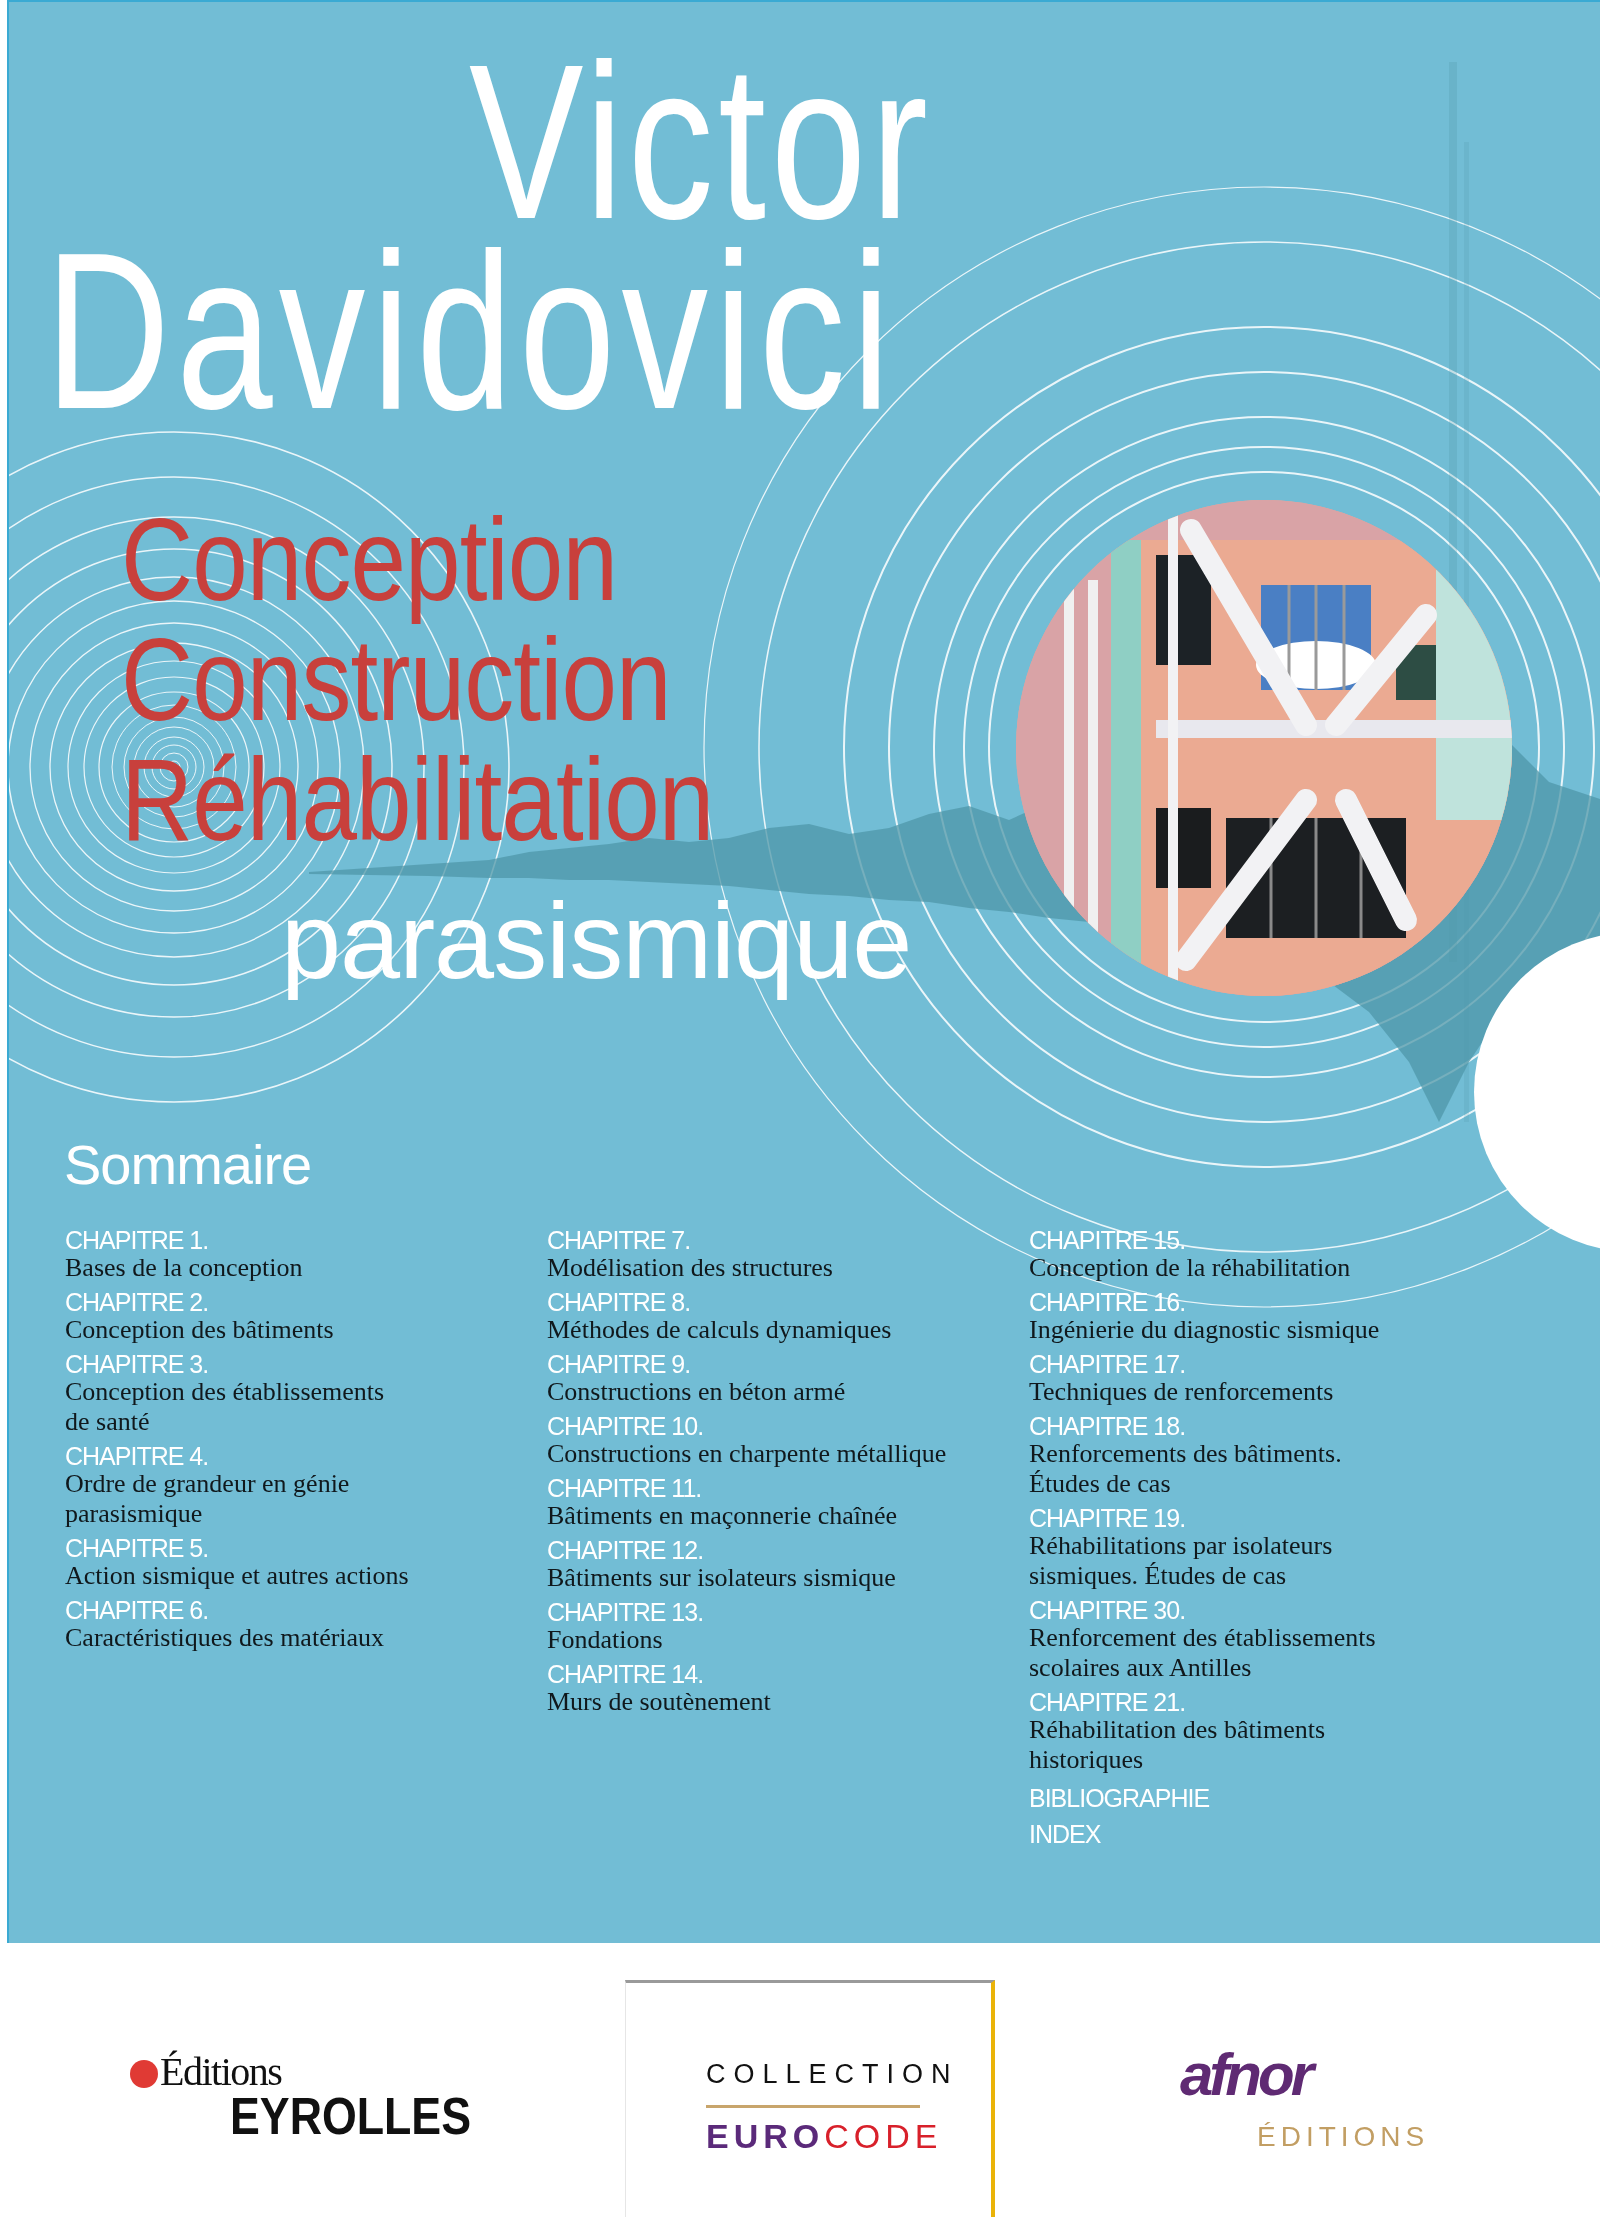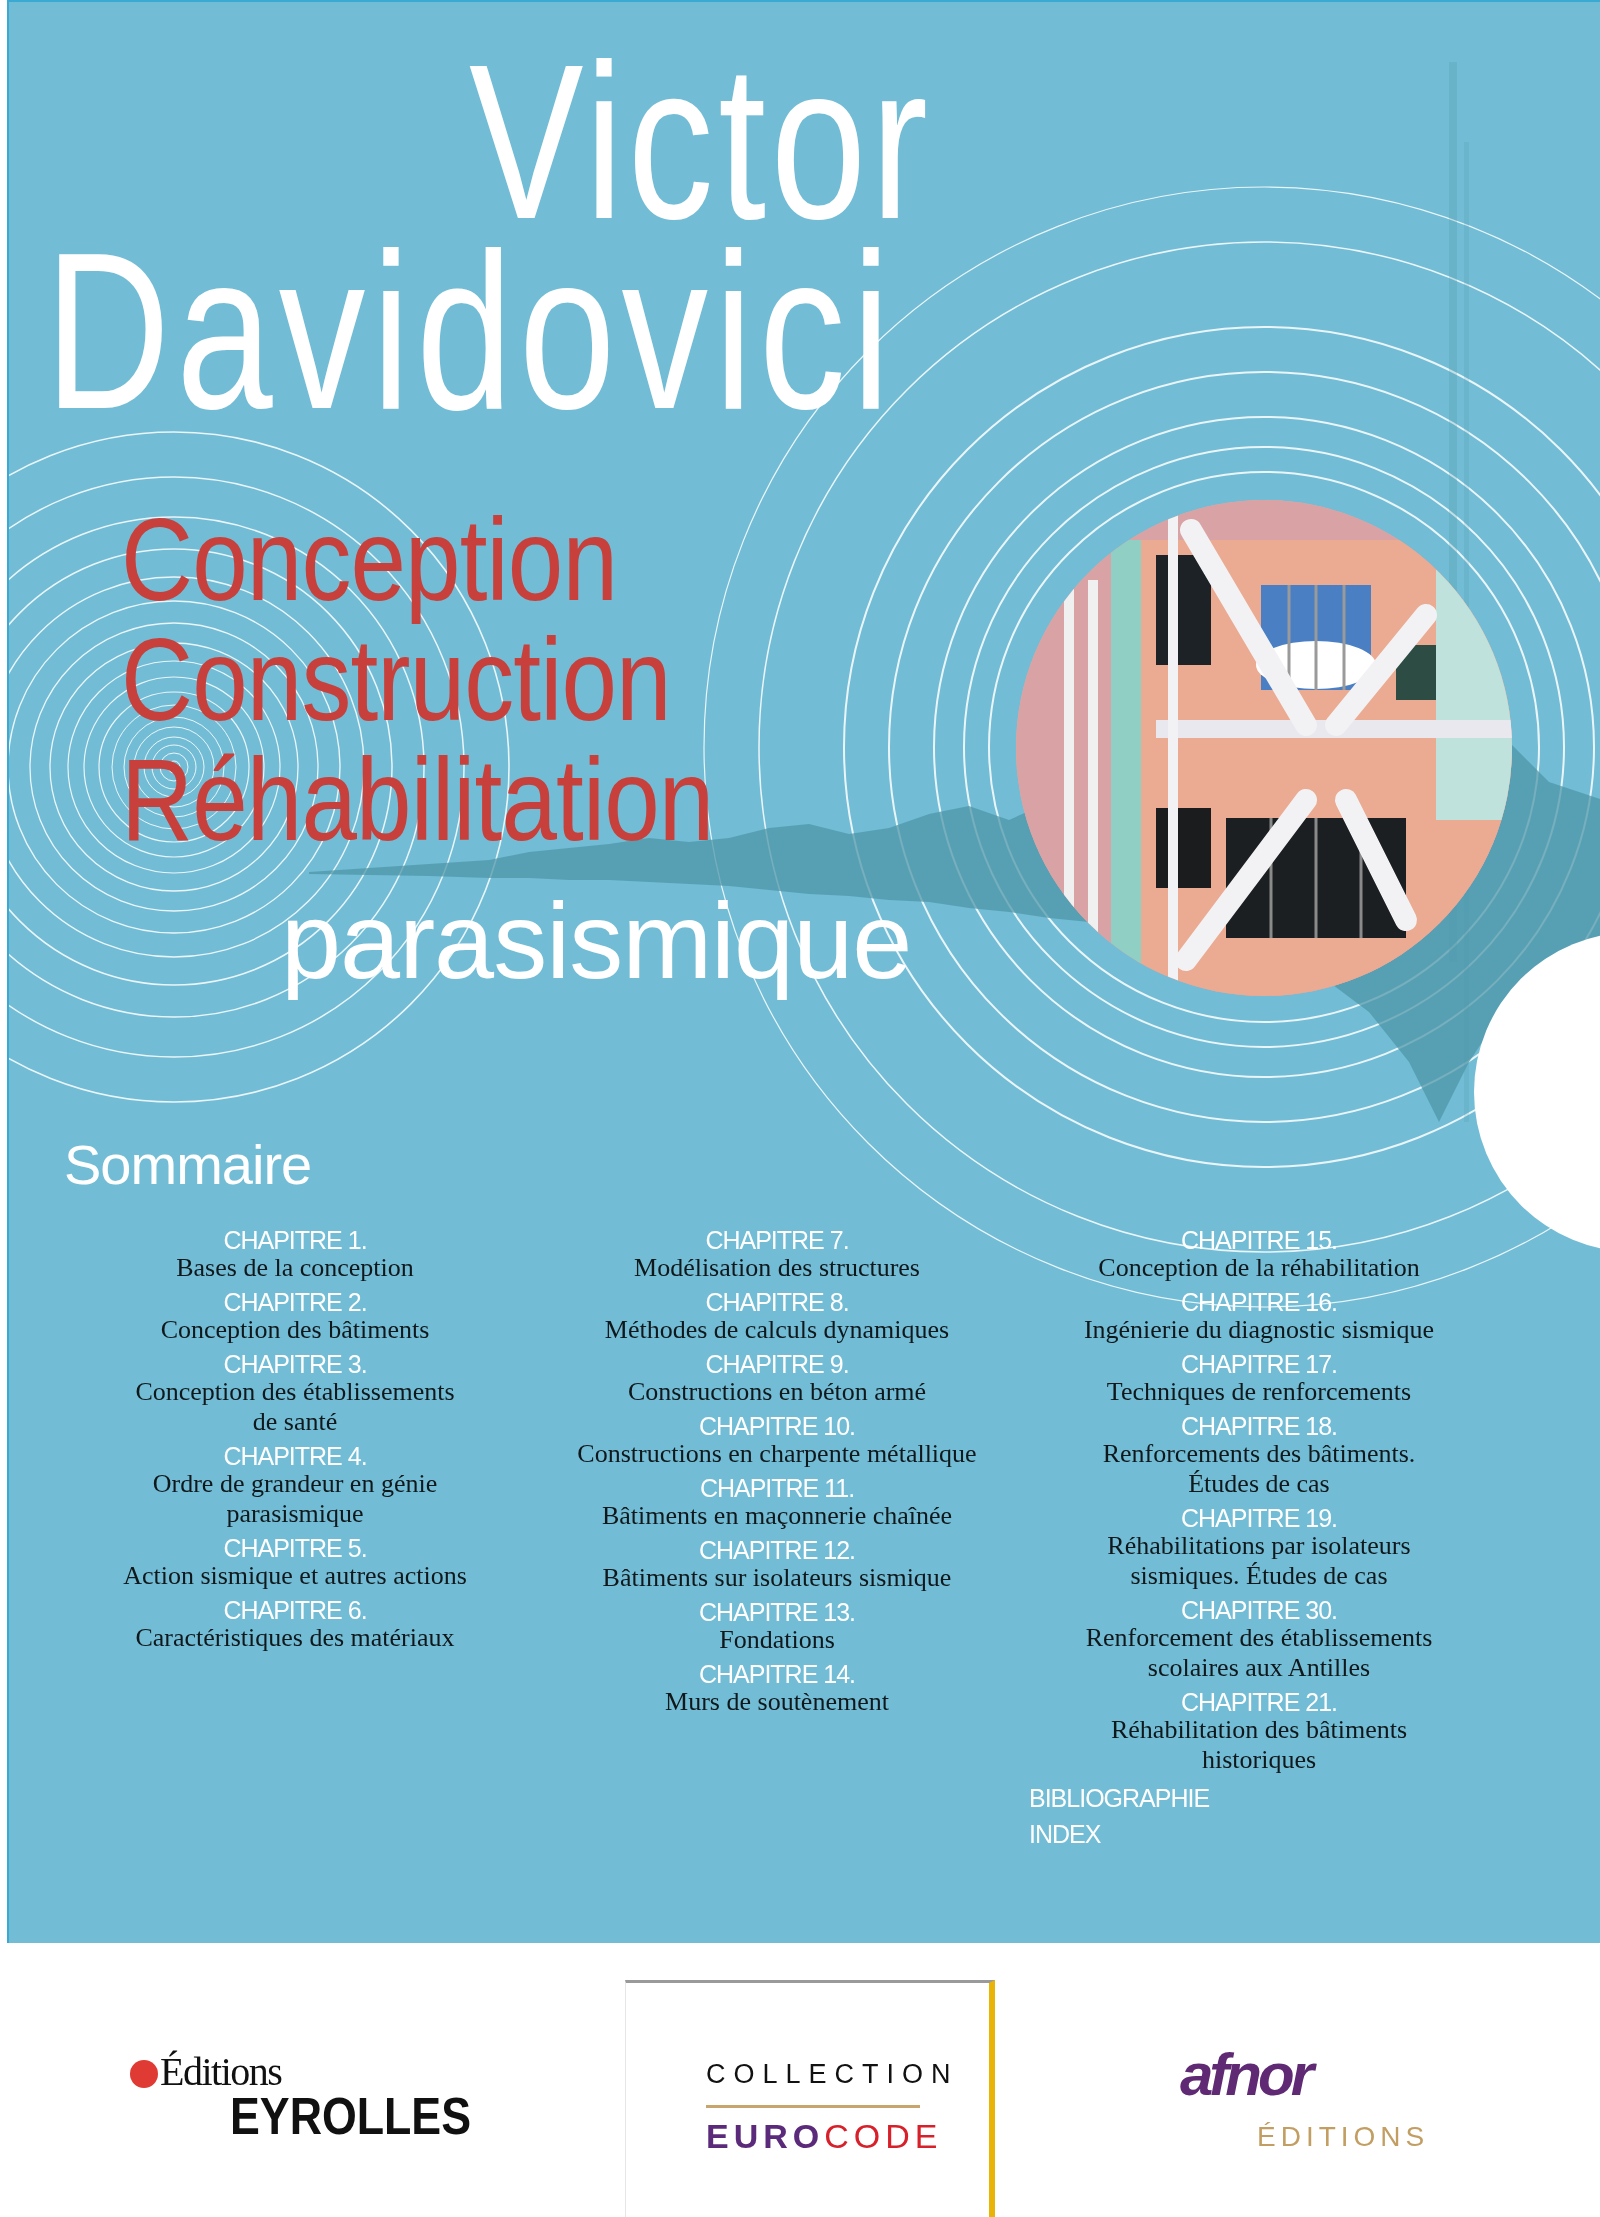--- a/index.html
+++ b/index.html
@@ -8,30 +8,30 @@
   .deco { position: absolute; left: 0; top: 0; width: 1600px; height: 1943px; }
   .author-first { position: absolute; left: 460px; top: 30px; font-size: 220px; line-height: 1; color: #ffffff; font-weight: 300; letter-spacing: 6px; transform: scaleX(0.78); transform-origin: left top; white-space: nowrap; }
   .author-last { position: absolute; left: 36px; top: 218px; font-size: 222px; line-height: 1; color: #ffffff; letter-spacing: 8px; transform: scaleX(0.78); transform-origin: left top; white-space: nowrap; }
   .subtitle { position: absolute; left: 112px; font-size: 116px; line-height: 1; color: #c8403c; transform: scaleX(0.86); transform-origin: left top; white-space: nowrap; letter-spacing: -1px; }
   .sub1 { top: 500px; } .sub2 { top: 620px; } .sub3 { top: 740px; }
   .parasismique { position: absolute; left: 272px; top: 885px; font-size: 108px; color: #ffffff; line-height: 1; white-space: nowrap; letter-spacing: -1px; }
   .photo { position: absolute; left: 1007px; top: 498px; width: 496px; height: 496px; border-radius: 50%; overflow: hidden; background: #e9a898; }
   .sommaire-title { position: absolute; left: 55px; top: 1135px; font-size: 56px; color: #ffffff; line-height: 1; letter-spacing: -1px; }
   .toc-col { position: absolute; top: 1225px; width: 460px; }
   .col1 { left: 56px; } .col2 { left: 538px; } .col3 { left: 1020px; }
-  .toc-entry { margin-bottom: 6px; text-align: center; }
+  .toc-entry { margin-bottom: 6px; }
   .chap-label { display: block; font-size: 25px; color: #ffffff; line-height: 26px; letter-spacing: -1px; }
   .chap-title { display: block; font-family: "Liberation Serif", serif; font-size: 26px; color: #10181c; line-height: 30px; }
   .back-item { display: block; font-size: 25px; color: #ffffff; line-height: 26px; letter-spacing: -1px; margin-top: 10px; }
   .footer { position: absolute; left: 0; top: 1943px; width: 1600px; height: 274px; background: #ffffff; }
   .eyrolles { position: absolute; left: 130px; top: 2048px; }
   .ey-dot { position: absolute; left: 0; top: 12px; width: 28px; height: 28px; border-radius: 50%; background: #e03a34; }
   .ey-editions { position: absolute; left: 30px; top: 0px; font-family: "Liberation Serif", serif; font-size: 40px; color: #111; letter-spacing: -1.5px; white-space: nowrap; }
   .ey-name { position: absolute; left: 100px; top: 38px; font-family: "Liberation Sans", sans-serif; font-weight: bold; font-size: 52px; color: #111; white-space: nowrap; transform: scaleX(0.86); transform-origin: left top; }
-  .collection-box { position: absolute; left: 625px; top: 1980px; width: 370px; height: 237px; border-top: 3px solid #9a9a9a; border-right: 6px solid #eab308; border-left: 1px solid #e6e6e6; box-sizing: border-box; }
+  .collection-box { position: absolute; left: 625px; top: 1980px; width: 370px; height: 237px; border-top: 3px solid #9a9a9a; border-right: 4px solid #eab308; border-left: 1px solid #e6e6e6; box-sizing: border-box; }
   .coll-label { position: absolute; left: 80px; top: 76px; font-size: 27px; letter-spacing: 8px; color: #111; white-space: nowrap; }
   .coll-rule { position: absolute; left: 80px; top: 122px; width: 214px; height: 3px; background: #c8a56c; }
   .coll-name { position: absolute; left: 80px; top: 134px; font-size: 34px; font-weight: bold; letter-spacing: 5px; white-space: nowrap; }
   .coll-euro { color: #5b2a7a; }
   .coll-code { color: #d8202a; font-weight: normal; }
   .afnor { position: absolute; left: 1180px; top: 2045px; }
   .afnor-name { position: absolute; left: 0; top: 0; font-family: "Liberation Sans", sans-serif; font-weight: bold; font-style: italic; font-size: 60px; color: #5f2a73; line-height: 1; letter-spacing: -4px; white-space: nowrap; }
   .afnor-editions { position: absolute; left: 77px; top: 76px; font-size: 28px; letter-spacing: 5px; color: #c29e63; white-space: nowrap; }
 </style>
 </head>

